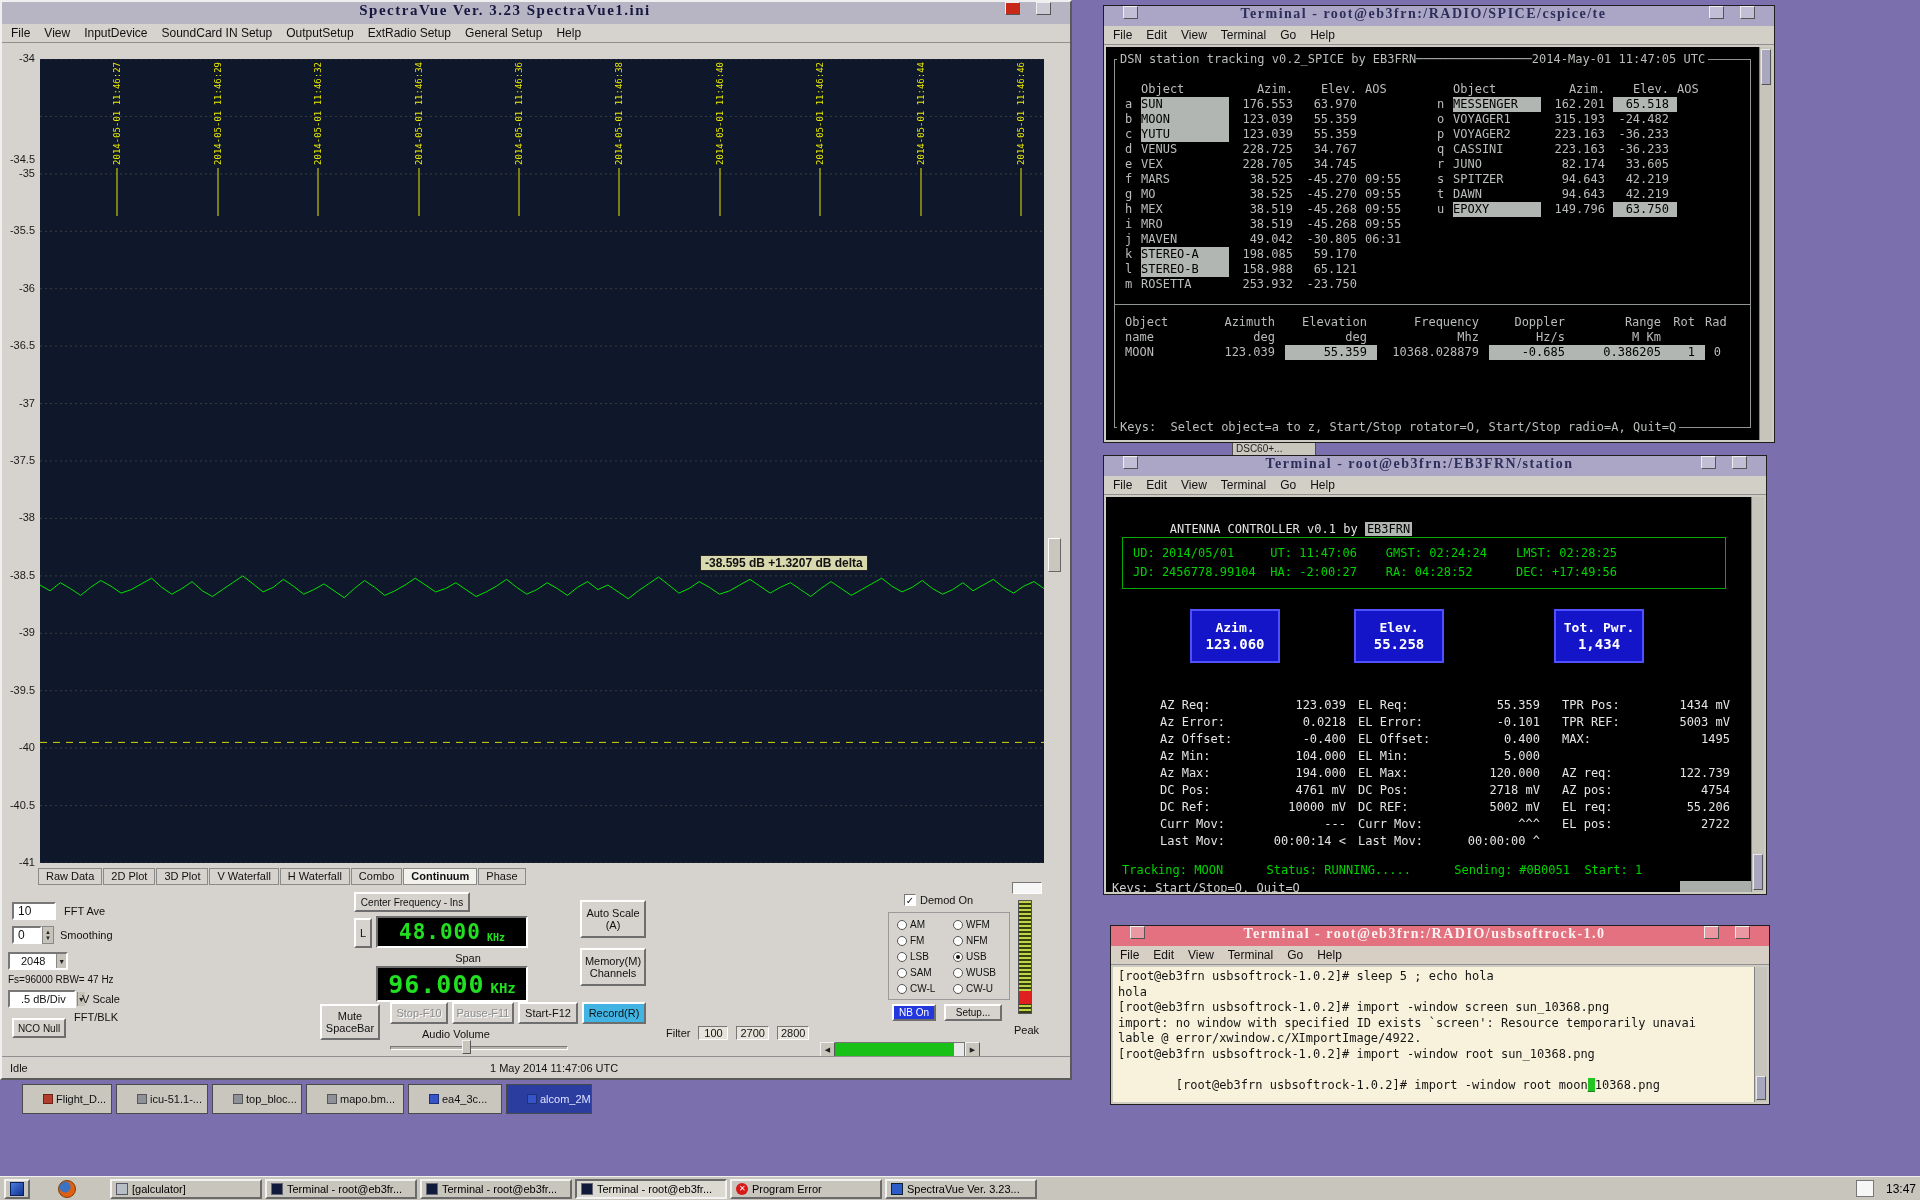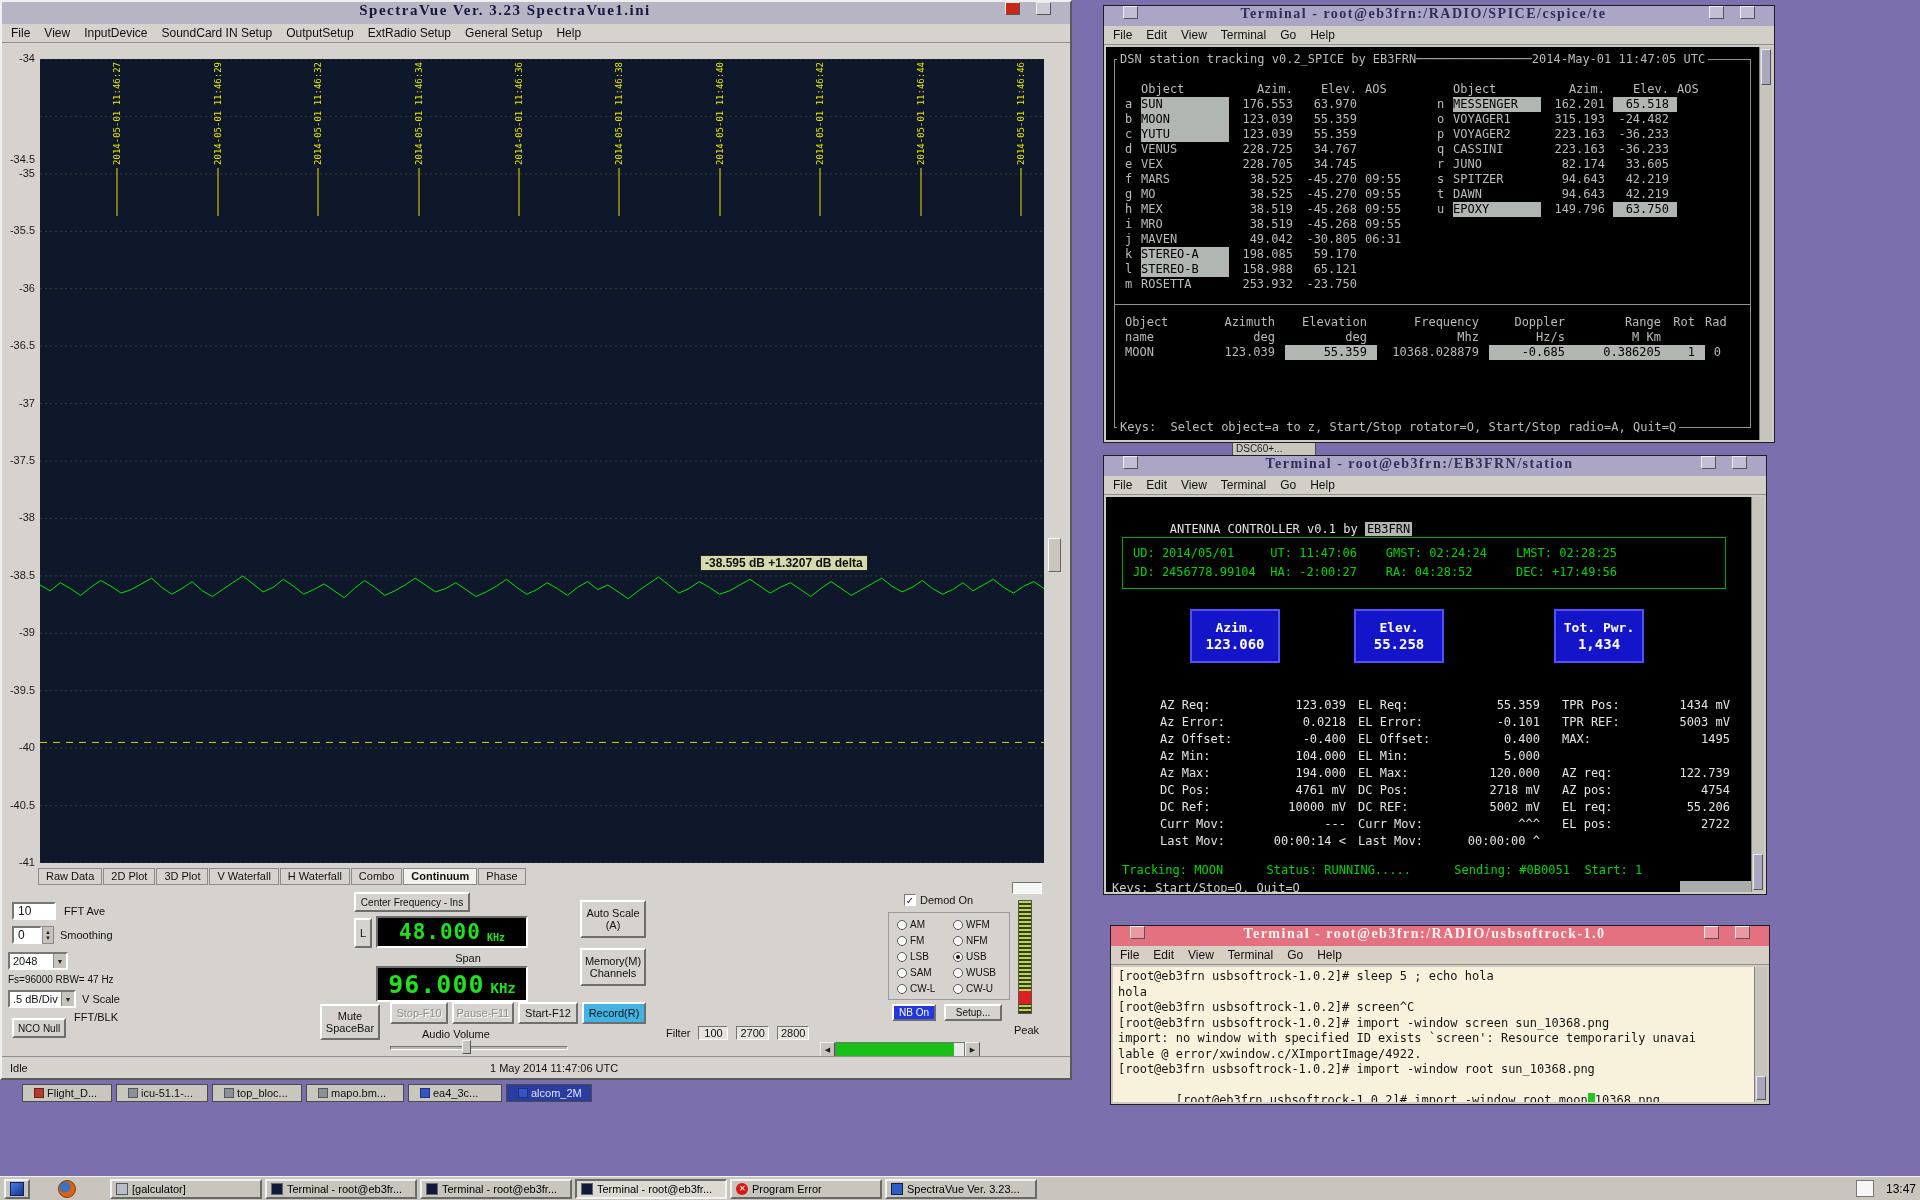--- a/index.html
+++ b/index.html
@@ -36,21 +36,21 @@
   .sv-tab.active{background:#f2f1ec;font-weight:bold}
 
   #sv-controls{position:absolute;left:0;top:0;width:100%;height:100%}
   #sv-controls>*{position:absolute}
   .btn{background:#d6d3ce;border:2px solid;border-color:#fff #6e6e6e #6e6e6e #fff;font-size:11px;display:flex;align-items:center;justify-content:center;text-align:center;color:#111;font-family:"Liberation Sans",sans-serif;line-height:1.1}
   .btn.disabled{color:#8d8d8d;text-shadow:1px 1px 0 #fff}
   .btn.rec{background:#41b4e4}
   .btn.nb{background:#2238dc;color:#fff}
   .input{background:#fff;border:2px solid;border-color:#777 #fff #fff #777;font-size:12px;padding:0 4px;display:flex;align-items:center}
   .select{background:#fff;border:2px solid;border-color:#777 #fff #fff #777;font-size:11px;display:flex;align-items:center}
-  .sel-val{flex:1;padding:0 3px;white-space:nowrap}
+  .sel-val{flex:1;padding:0 11px;white-space:nowrap}
   .sel-arrow{width:13px;height:100%;background:#c6c3bb;border-left:1px solid #888;display:flex;align-items:center;justify-content:center;font-size:7px;color:#222}
   .slabel{font-size:11px;color:#111;white-space:nowrap}
   .slabel2{font-size:11px;color:#111;white-space:nowrap}
   .spin{width:12px;display:flex;flex-direction:column;justify-content:center;font-size:6px;line-height:6px;background:#c6c3bb;border:1px solid #888;color:#222;text-align:center}
   .lcd{background:#000;border:2px solid;border-color:#6e6e6e #fff #fff #6e6e6e;display:flex;align-items:center;justify-content:center;gap:6px;padding:0 7px;font-family:"DejaVu Sans Mono",monospace;font-weight:bold}
   .lcd-digits{color:#20e020;font-size:21px;letter-spacing:1px}
   .lcd-unit{color:#20e020;font-size:10px;align-self:flex-end;padding-bottom:3px}
   #c-span .lcd-digits{font-size:25px}
   #c-span .lcd-unit{font-size:14px;padding-bottom:4px}
 
@@ -152,21 +152,21 @@
   .ant-row{display:flex;justify-content:space-between;line-height:17px;min-height:17px;white-space:pre}
   .ant-status{position:absolute;left:16px;top:366px;color:#00d400;white-space:pre}
   .ant-keys{position:absolute;left:6px;top:384px;color:#cccccc;white-space:pre}
   .ant-selblock{position:absolute;left:574px;top:384px;width:80px;height:13px;background:#aaaeaa}
 
   .ut-line{white-space:pre}
   .cursor{background:#25c425;color:#0c400c}
 
   
   #fragments{position:absolute;left:0;top:1084px;width:1100px;height:20px}
-  .frag{position:absolute;top:0;height:18px;background:#c9c6be;border:1px solid #4a4a4a;display:flex;align-items:center;gap:3px;padding:0 11px;font-size:11px;color:#101010;overflow:hidden;white-space:nowrap}
+  .frag{position:absolute;top:0;height:30px;background:#c9c6be;border:1px solid #4a4a4a;display:flex;align-items:center;gap:3px;padding:0 20px;font-size:11px;color:#101010;overflow:hidden;white-space:nowrap}
   .frag:nth-child(1){left:22px;width:90px}
   .frag:nth-child(2){left:116px;width:92px}
   .frag:nth-child(3){left:212px;width:90px}
   .frag:nth-child(4){left:306px;width:98px}
   .frag:nth-child(5){left:408px;width:94px}
   .frag:nth-child(6){left:506px;width:86px}
   .frag-sel{background:#2c3da0;color:#dde2ff}
   .fi{width:10px;height:10px;flex:none;border:1px solid rgba(0,0,0,.4)}
   .fi-red{background:#b43c2c}
   .fi-grey{background:#8e9298}
@@ -858,21 +858,20 @@
         <span class="menu-item">View</span>
         <span class="menu-item">Terminal</span>
         <span class="menu-item">Go</span>
         <span class="menu-item">Help</span>
       </div>
     <div class="tcontent">
       <div>
 
       <div class="ut-line">[root@eb3frn usbsoftrock-1.0.2]# sleep 5 ; echo hola</div>
           <div class="ut-line">hola</div>
-          <div class="ut-line">[root@eb3frn usbsoftrock-1.0.2]# screen^C</div>
           <div class="ut-line">[root@eb3frn usbsoftrock-1.0.2]# import -window screen sun_10368.png</div>
           <div class="ut-line">import: no window with specified ID exists `screen': Resource temporarily unavai</div>
           <div class="ut-line">lable @ error/xwindow.c/XImportImage/4922.</div>
           <div class="ut-line">[root@eb3frn usbsoftrock-1.0.2]# import -window root sun_10368.png</div>
         </div>
       <div class="ut-line">
         <span>[root@eb3frn usbsoftrock-1.0.2]# import -window root moon</span><span class="cursor">_</span><span>10368.png</span>
       </div>
     </div>
     <div class="tscroll">

